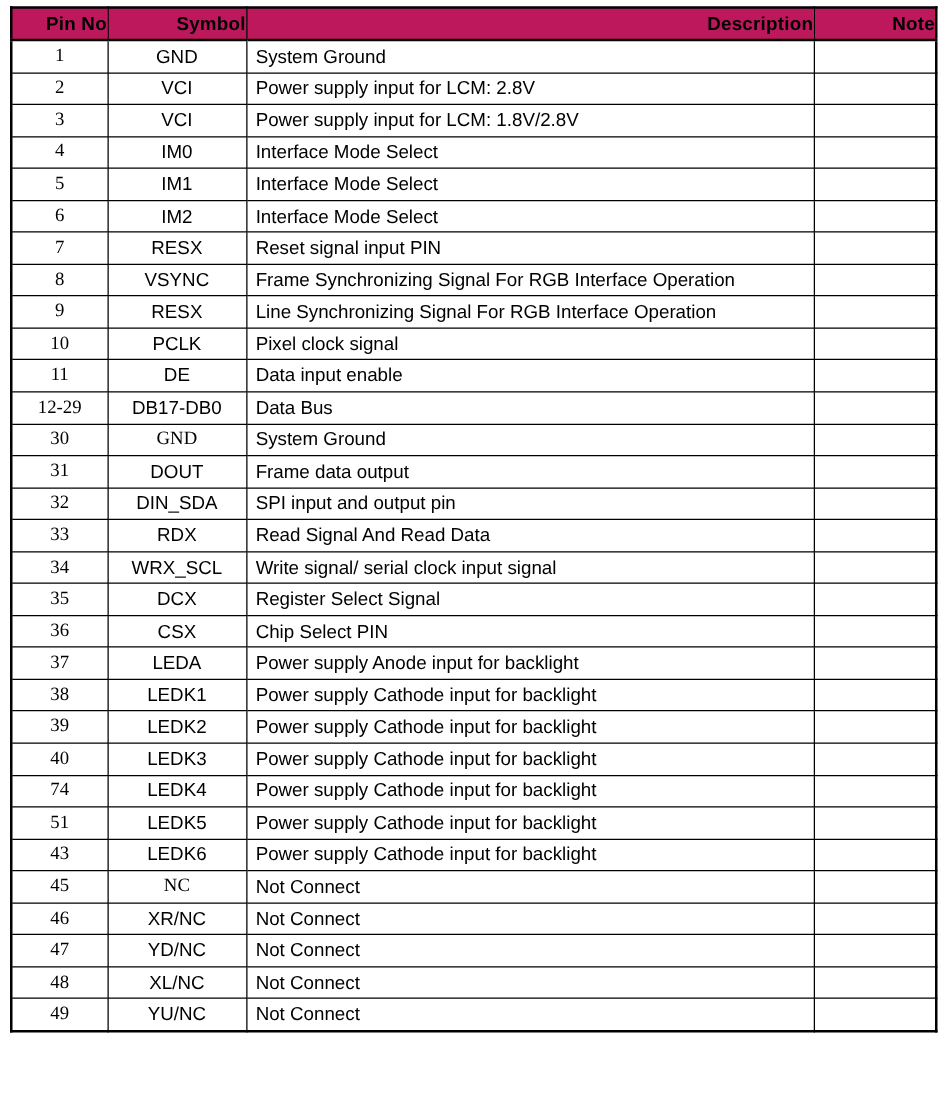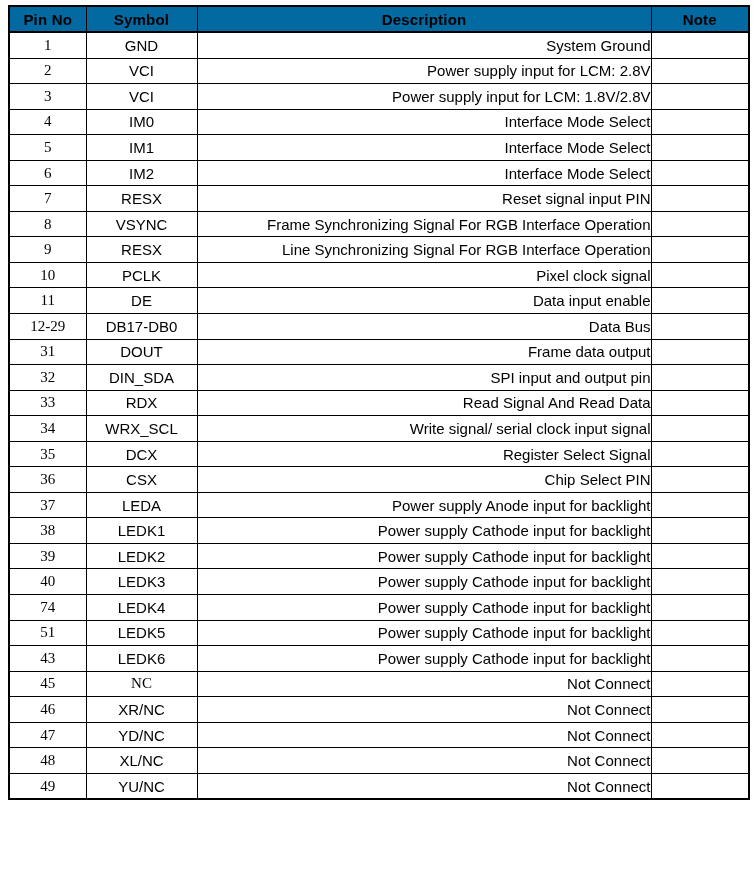--- a/index.html
+++ b/index.html
@@ -23,26 +23,26 @@
     border-collapse: collapse;
     table-layout: fixed;
     width: 740px;
     border: 2px solid #000000;
   }
   col.c-pin    { width: 77px; }
   col.c-sym    { width: 111px; }
   col.c-desc   { width: 454px; }
   col.c-note   { width: 98px; }
   .pin-table th {
-    background: #0369a1;
+    background: #be185d;
     border: 1px solid #000000;
     border-bottom: 2px solid #000000;
     font-size: 15px;
     font-weight: bold;
-    text-align: center;
+    text-align: right;
     height: 24px;
     padding: 0;
     letter-spacing: 0.2px;
   }
   .pin-table td {
     border: 1px solid #000000;
     font-size: 15px;
     height: 24.55px;
     padding: 0;
     vertical-align: middle;
@@ -54,21 +54,21 @@
     font-family: "Liberation Serif", serif;
   }
   td.symbol {
     text-align: center;
     font-family: "Liberation Sans", sans-serif;
   }
   td.symbol.serif {
     font-family: "Liberation Serif", serif;
   }
   td.desc {
-    text-align: right;
+    text-align: left;
     padding-left: 7px;
   }
   td.note {
     text-align: center;
   }
 </style>
 </head>
 <body>
 
 <div class="table-wrap">
@@ -154,20 +154,26 @@
     <td class="desc">Data input enable</td>
     <td class="note"></td>
   </tr>
         <tr>
     <td class="pin">12-29</td>
     <td class="symbol">DB17-DB0</td>
     <td class="desc">Data Bus</td>
     <td class="note"></td>
   </tr>
         <tr>
+    <td class="pin">30</td>
+    <td class="symbol serif">GND</td>
+    <td class="desc">System Ground</td>
+    <td class="note"></td>
+  </tr>
+        <tr>
     <td class="pin">31</td>
     <td class="symbol">DOUT</td>
     <td class="desc">Frame data output</td>
     <td class="note"></td>
   </tr>
         <tr>
     <td class="pin">32</td>
     <td class="symbol">DIN_SDA</td>
     <td class="desc">SPI input and output pin</td>
     <td class="note"></td>

